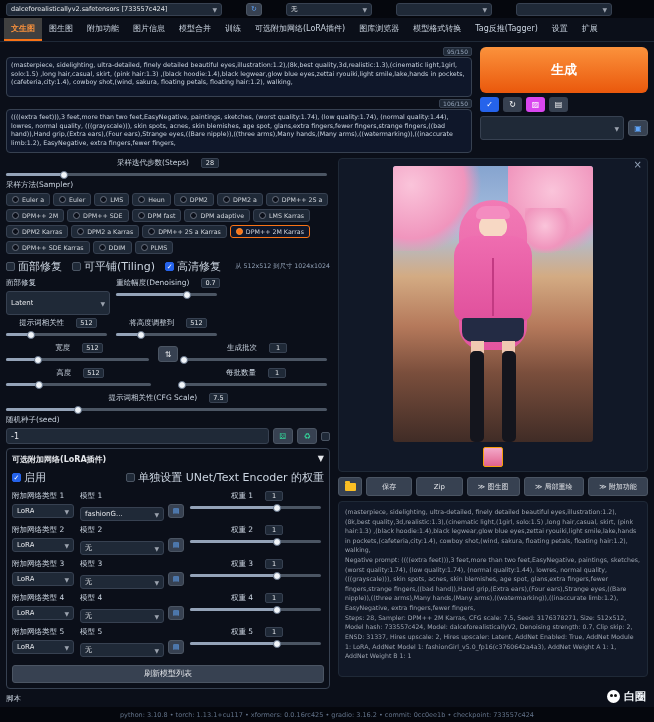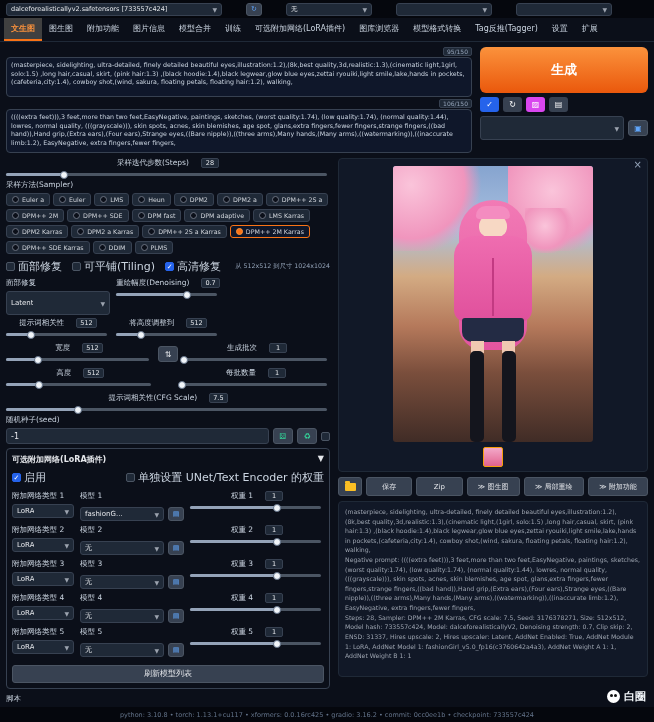--- a/index.html
+++ b/index.html
@@ -65,21 +65,21 @@
   .seed-ctrl{display:flex;gap:4px;margin-top:3px;align-items:center}
   .seed-input{flex:1;background:#1f2937;border:1px solid #374151;border-radius:3px;color:#e5e7eb;font-size:8px;padding:2px 4px;height:16px;font-family:inherit}
   .greenic{color:#34d399}
   
   .addnet{border:1px solid #374151;border-radius:4px;padding:5px;margin-top:4px}
   .addnet-header{display:flex;justify-content:space-between;font-size:8px;color:#e5e7eb;font-weight:bold}
   .addnet-checks{display:flex;justify-content:space-between;margin:5px 0 6px}
   .lora-row{display:flex;gap:6px;margin-bottom:4px;align-items:flex-start}
   .lora-col.type{width:62px;flex:none}
   .lora-col.model{width:104px;flex:none}
-  .mrow{display:flex;gap:4px;margin-top:3px;align-items:flex-end}
+  .mrow{display:flex;gap:4px;margin-top:3px;align-items:flex-start}
   .mrow .mini{height:14px;min-width:16px;font-size:7px;color:#60a5fa}
   .lora-col .select{margin-top:3px;height:14px}
   .refresh-models{width:100%;height:18px;background:#374151;border:1px solid #4b5563;border-radius:3px;color:#e5e7eb;font-size:8px;font-family:Liberation Sans, sans-serif;cursor:pointer;margin-top:2px}
   .script-row{margin-top:5px}
   .script-row .select{margin-top:3px}
   
   .image-panel{background:#111827;border:1px solid #1f2937;border-radius:4px;padding:7px 6px 4px;display:flex;flex-direction:column;align-items:center;position:relative}
   .close-x{position:absolute;top:0;right:5px;font-size:10px;color:#94a3b8;cursor:pointer}
   .gen-image{position:relative;width:200px;height:276px;border-radius:3px;overflow:hidden;background:linear-gradient(180deg,#86a4cf 0%,#a9c0e0 22%,#d3ab83 40%,#b5795b 58%,#7a4e3c 75%,#402c26 100%)}
   .sak{position:absolute;background:radial-gradient(circle at 40% 40%,#fac4da 0%,#f095bd 55%,rgba(240,149,189,0) 72%)}

